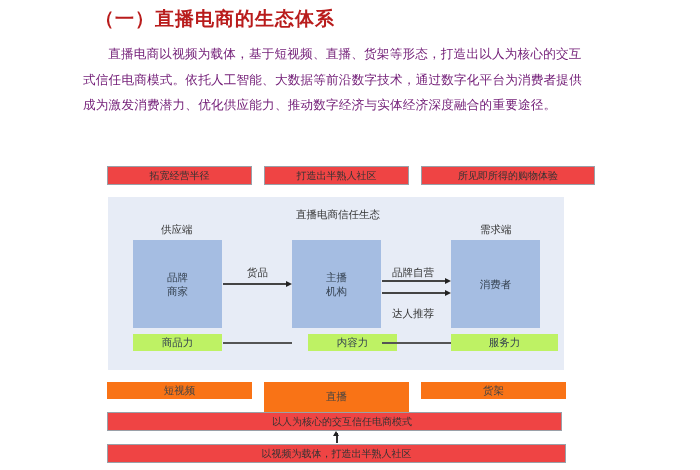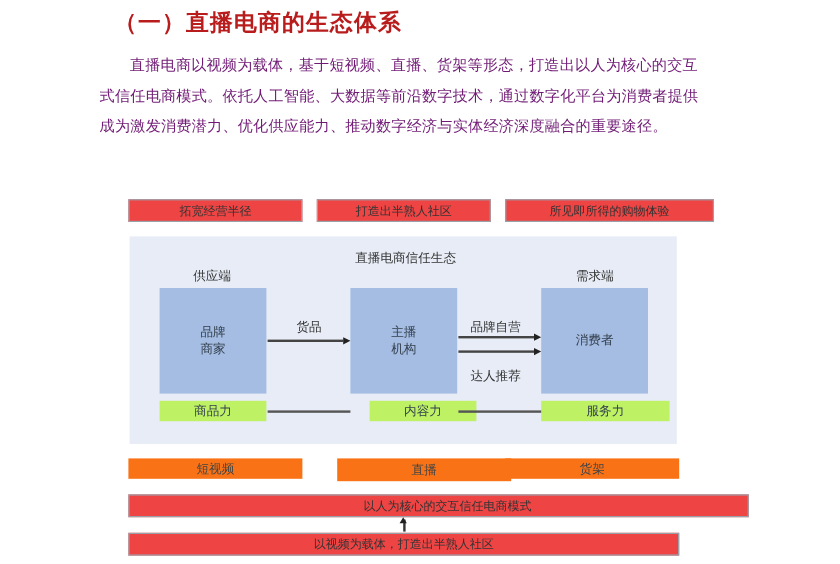--- a/index.html
+++ b/index.html
@@ -69,19 +69,19 @@
 <div class="line" style="left:382px;top:280px;width:63px;"></div>
 <div class="arrowhead" style="left:445px;top:278px;"></div>
 <div class="line" style="left:382px;top:292px;width:63px;"></div>
 <div class="arrowhead" style="left:445px;top:290px;"></div>
 <div class="lbl" style="left:392px;top:296px;margin-top:11px;">达人推荐</div>
 
 <div class="line" style="left:223px;top:342px;width:69px;background:#555;"></div>
 <div class="line" style="left:382px;top:342px;width:69px;background:#555;"></div>
 
 <div class="box pill" style="left:107px;top:382px;width:145px;height:17px;">短视频</div>
-<div class="box pill" style="left:281px;top:382px;width:145px;height:19px;">直播</div>
+<div class="box pill" style="left:264px;top:382px;width:145px;height:30px;">直播</div>
 <div class="box pill" style="left:421px;top:382px;width:145px;height:17px;">货架</div>
 
-<div class="box outline" style="left:107px;top:412px;width:517px;height:19px;padding-left:15px;">以人为核心的交互信任电商模式</div>
+<div class="box outline" style="left:107px;top:412px;width:455px;height:19px;padding-left:15px;">以人为核心的交互信任电商模式</div>
 <div class="vline" style="left:336px;top:433px;height:10px;"></div>
 <div class="uphead" style="left:333px;top:431px;"></div>
 <div class="box outline" style="left:107px;top:444px;width:459px;height:19px;">以视频为载体，打造出半熟人社区</div>
 
 </body></html>

